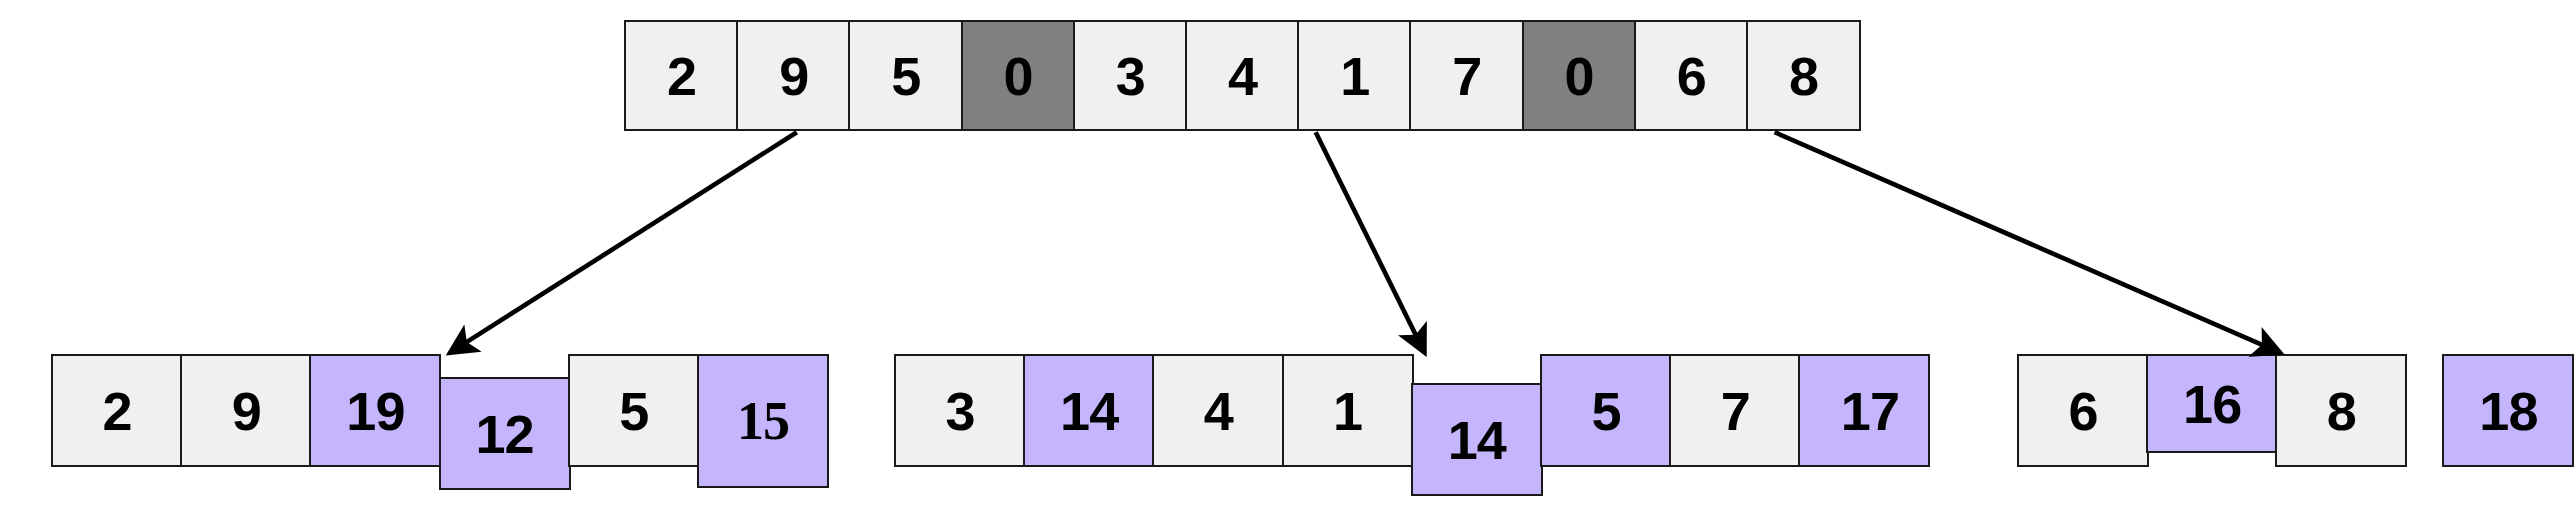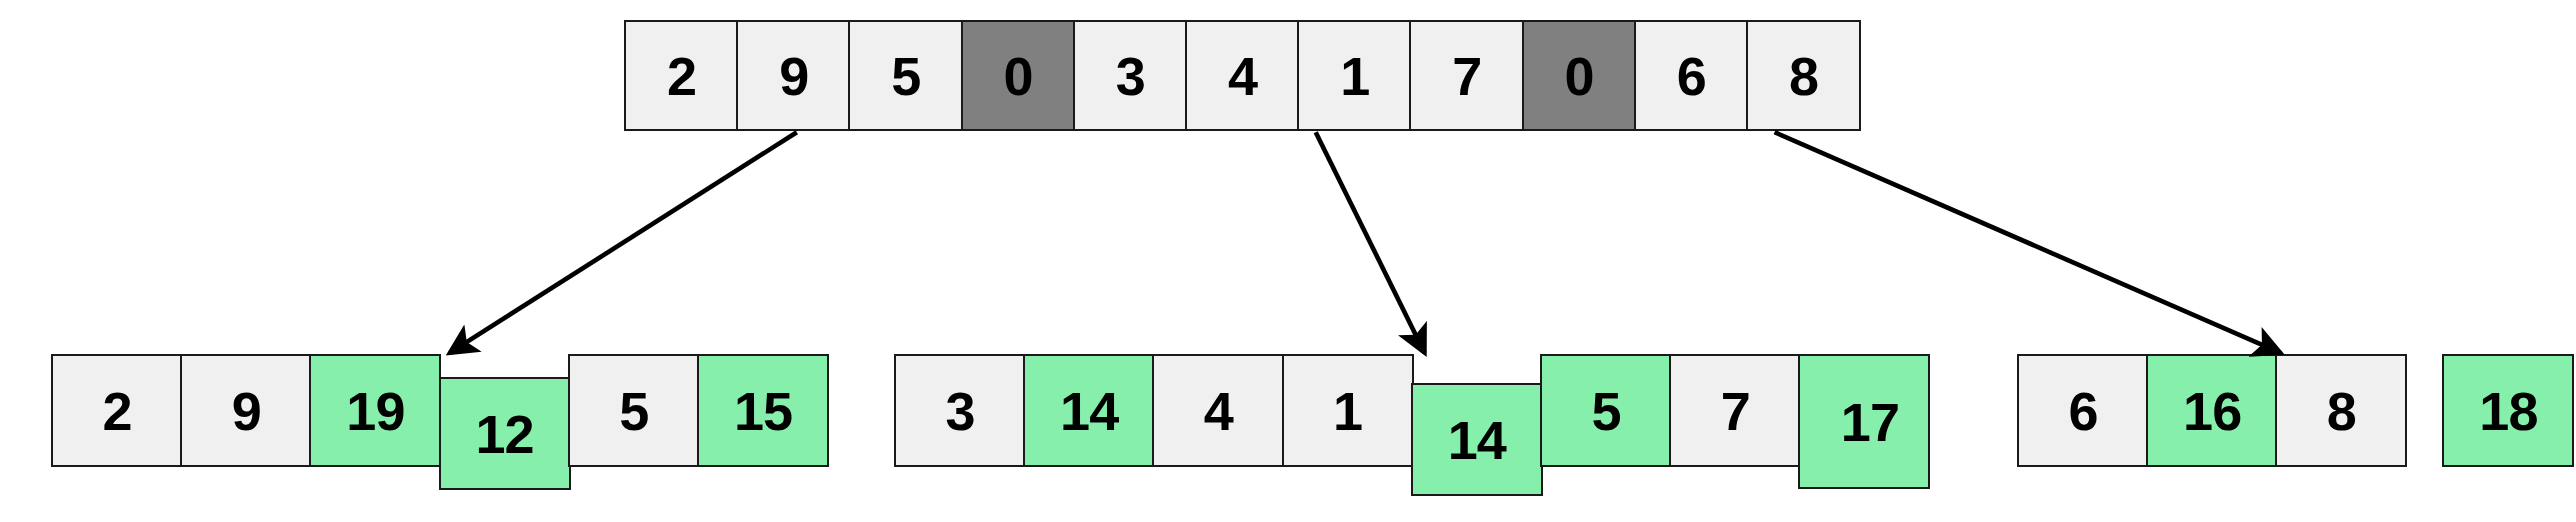--- a/index.html
+++ b/index.html
@@ -32,21 +32,21 @@
     display: flex;
     align-items: center;
     justify-content: center;
     font-weight: bold;
     color: #000000;
     background: #f0f0f0;
     letter-spacing: -0.9px;
   }
   .cell:first-child { margin-left: 0; }
   .cell.gray { background: #808080; }
-  .cell.blue { background: #86efac; }
+  .cell.blue { background: #c4b5fd; }
 
   #arrow-layer {
     position: absolute;
     left: 0; top: 0;
     width: 2576px;
     height: 523px;
     pointer-events: none;
   }
 </style>
 </head>
@@ -66,35 +66,35 @@
       <div class="cell gray" style="width: 115px; height: 111px; font-size: 54px;">0</div>
       <div class="cell" style="width: 115px; height: 111px; font-size: 54px;">6</div>
       <div class="cell" style="width: 115px; height: 111px; font-size: 54px;">8</div>
     </div>
     <div class="array-row" style="left: 51px; top: 354px; height: 113px;">
       <div class="cell" style="width: 132px; height: 113px; font-size: 54px;">2</div>
       <div class="cell" style="width: 132px; height: 113px; font-size: 54px;">9</div>
       <div class="cell blue" style="width: 132px; height: 113px; font-size: 54px;">19</div>
       <div class="cell blue" style="width: 132px; height: 113px; font-size: 54px; margin-top: 23px;">12</div>
       <div class="cell" style="width: 132px; height: 113px; font-size: 54px;">5</div>
-      <div class="cell blue" style="width: 132px; height: 113px; font-size: 54px;">15</div>
+      <div class="cell blue" style="width: 132px; height: 134px; font-size: 54px; font-family: Liberation Serif, serif;">15</div>
     </div>
     <div class="array-row" style="left: 894px; top: 354px; height: 113px;">
       <div class="cell" style="width: 132px; height: 113px; font-size: 54px;">3</div>
       <div class="cell blue" style="width: 132px; height: 113px; font-size: 54px;">14</div>
       <div class="cell" style="width: 132px; height: 113px; font-size: 54px;">4</div>
       <div class="cell" style="width: 132px; height: 113px; font-size: 54px;">1</div>
       <div class="cell blue" style="width: 132px; height: 113px; font-size: 54px; margin-top: 29px;">14</div>
       <div class="cell blue" style="width: 132px; height: 113px; font-size: 54px;">5</div>
       <div class="cell" style="width: 132px; height: 113px; font-size: 54px;">7</div>
-      <div class="cell blue" style="width: 132px; height: 135px; font-size: 54px; padding-left: 11px;">17</div>
+      <div class="cell blue" style="width: 132px; height: 113px; font-size: 54px; padding-left: 11px;">17</div>
     </div>
     <div class="array-row" style="left: 2017px; top: 354px; height: 113px;">
       <div class="cell" style="width: 132px; height: 113px; font-size: 54px;">6</div>
-      <div class="cell blue" style="width: 132px; height: 113px; font-size: 54px;">16</div>
+      <div class="cell blue" style="width: 132px; height: 99px; font-size: 54px;">16</div>
       <div class="cell" style="width: 132px; height: 113px; font-size: 54px;">8</div>
       <div class="cell blue" style="width: 132px; height: 113px; font-size: 54px; margin-left: 35px;">18</div>
     </div>
     <svg id="arrow-layer" width="2576" height="523" viewBox="0 0 2790 566" xmlns="http://www.w3.org/2000/svg">
     <defs>
       <marker id="arrowhead" markerWidth="7" markerHeight="7" refX="6" refY="3.5" orient="auto" markerUnits="strokeWidth">
         <path d="M0,0 L7,3.5 L0,7 L1.6,3.5 z" fill="#000000"></path>
       </marker>
     </defs>
     <g id="arrow-group">

